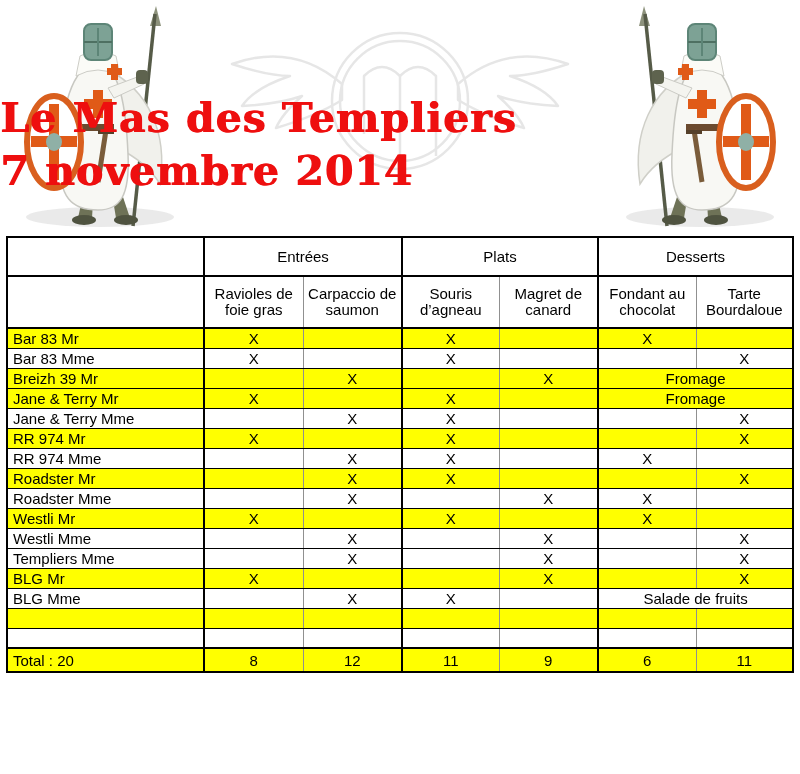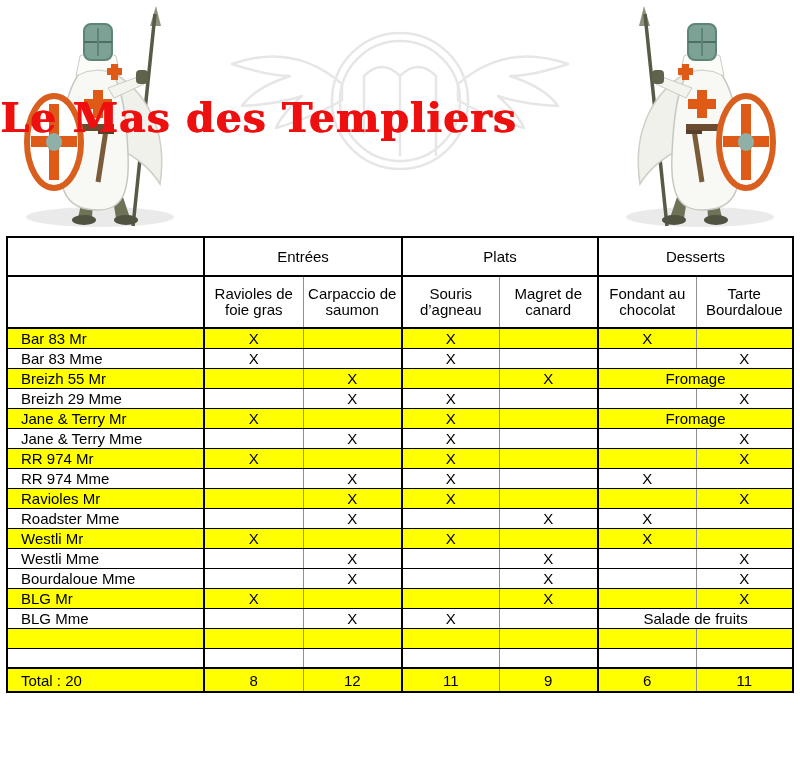--- a/index.html
+++ b/index.html
@@ -26,21 +26,21 @@
   }
   table.menu{border:2px solid #000;}
   th,td{padding:0 2px;overflow:hidden;white-space:nowrap;}
   th{font-weight:normal;white-space:normal;}
   .group-row{height:39px;}
   .group-row th{border-bottom:2px solid #000;text-align:center;}
   .sub-row{height:52px;margin-top:16px;}
   .sub-row th{border-bottom:2px solid #000;text-align:center;line-height:16px;}
   tbody tr{height:20px;}
   tbody td{border-top:1px solid #000;border-bottom:1px solid #000;}
-  td.name{ text-align:left;padding-left:13px;}
+  td.name{ text-align:left;padding-left:5px;}
   td.mark,tfoot td.val{text-align:center;}
   .gs{border-left:2px solid #000;}
   .sd{border-left:1px solid #909090;}
   tr.hl td{background:#ffff00;}
   tfoot tr{height:24px;}
   tfoot td{border-top:2px solid #000;background:#ffff00;}
 </style>
 </head>
 <body>
 
@@ -110,20 +110,21 @@
     <line x1="94" y1="126" x2="86" y2="178" stroke="#7a5c3a" stroke-width="5"></line>
     <line x1="86" y1="128" x2="102" y2="128" stroke="#55402a" stroke-width="4"></line>
     <ellipse cx="42" cy="138" rx="27" ry="46" fill="#ffffff" stroke="#d95f1e" stroke-width="6"></ellipse>
     <rect x="37" y="100" width="10" height="76" fill="#e05a17"></rect>
     <rect x="19" y="132" width="46" height="11" fill="#e05a17"></rect>
     <ellipse cx="42" cy="138" rx="8" ry="9" fill="#8fb0a6"></ellipse>
   </svg>
 
   <div class="titles">
     <div class="title-line" style="color: rgb(238, 15, 15);">Le Mas des Templiers</div>
+    <div class="title-line" style="color: rgb(238, 15, 15);">7 novembre 2014</div>
   </div>
 </div>
 
 <table class="menu">
   <colgroup>
     <col style="width:197px">
       <col style="width:99px">
       <col style="width:99px">
     <col style="width:97px">
       <col style="width:99px">
@@ -160,36 +161,27 @@
       <tr>
         <td class="name">Bar 83 Mme</td>
         <td class="mark gs">X</td>
         <td class="mark sd"></td>
         <td class="mark gs">X</td>
         <td class="mark sd"></td>
         <td class="mark gs"></td>
         <td class="mark sd">X</td>
       </tr>
       <tr class="hl">
-        <td class="name">Breizh 55 Mr</td>
+        <td class="name">Breizh 39 Mr</td>
         <td class="mark gs"></td>
         <td class="mark sd">X</td>
         <td class="mark gs"></td>
         <td class="mark sd">X</td>
         <td colspan="2" class="mark gs">Fromage</td>
       </tr>
-      <tr>
-        <td class="name">Breizh 29 Mme</td>
-        <td class="mark gs"></td>
-        <td class="mark sd">X</td>
-        <td class="mark gs">X</td>
-        <td class="mark sd"></td>
-        <td class="mark gs"></td>
-        <td class="mark sd">X</td>
-      </tr>
       <tr class="hl">
         <td class="name">Jane &amp; Terry Mr</td>
         <td class="mark gs">X</td>
         <td class="mark sd"></td>
         <td class="mark gs">X</td>
         <td class="mark sd"></td>
         <td colspan="2" class="mark gs">Fromage</td>
       </tr>
       <tr>
         <td class="name">Jane &amp; Terry Mme</td>
@@ -212,21 +204,21 @@
       <tr>
         <td class="name">RR 974 Mme</td>
         <td class="mark gs"></td>
         <td class="mark sd">X</td>
         <td class="mark gs">X</td>
         <td class="mark sd"></td>
         <td class="mark gs">X</td>
         <td class="mark sd"></td>
       </tr>
       <tr class="hl">
-        <td class="name">Ravioles Mr</td>
+        <td class="name">Roadster Mr</td>
         <td class="mark gs"></td>
         <td class="mark sd">X</td>
         <td class="mark gs">X</td>
         <td class="mark sd"></td>
         <td class="mark gs"></td>
         <td class="mark sd">X</td>
       </tr>
       <tr>
         <td class="name">Roadster Mme</td>
         <td class="mark gs"></td>
@@ -248,21 +240,21 @@
       <tr>
         <td class="name">Westli Mme</td>
         <td class="mark gs"></td>
         <td class="mark sd">X</td>
         <td class="mark gs"></td>
         <td class="mark sd">X</td>
         <td class="mark gs"></td>
         <td class="mark sd">X</td>
       </tr>
       <tr>
-        <td class="name">Bourdaloue Mme</td>
+        <td class="name">Templiers Mme</td>
         <td class="mark gs"></td>
         <td class="mark sd">X</td>
         <td class="mark gs"></td>
         <td class="mark sd">X</td>
         <td class="mark gs"></td>
         <td class="mark sd">X</td>
       </tr>
       <tr class="hl">
         <td class="name">BLG Mr</td>
         <td class="mark gs">X</td>

